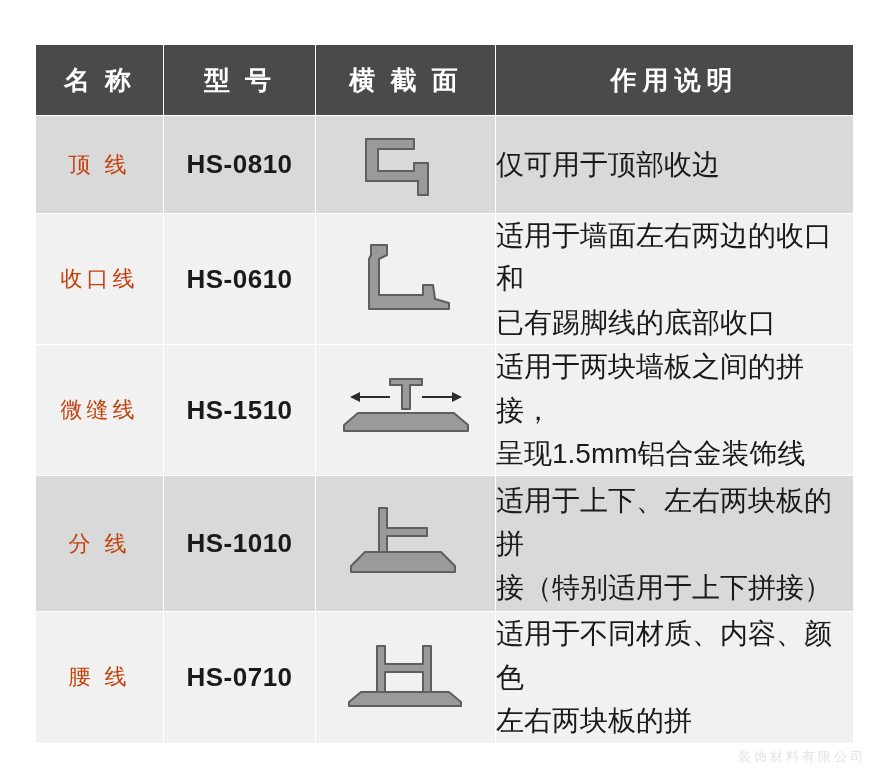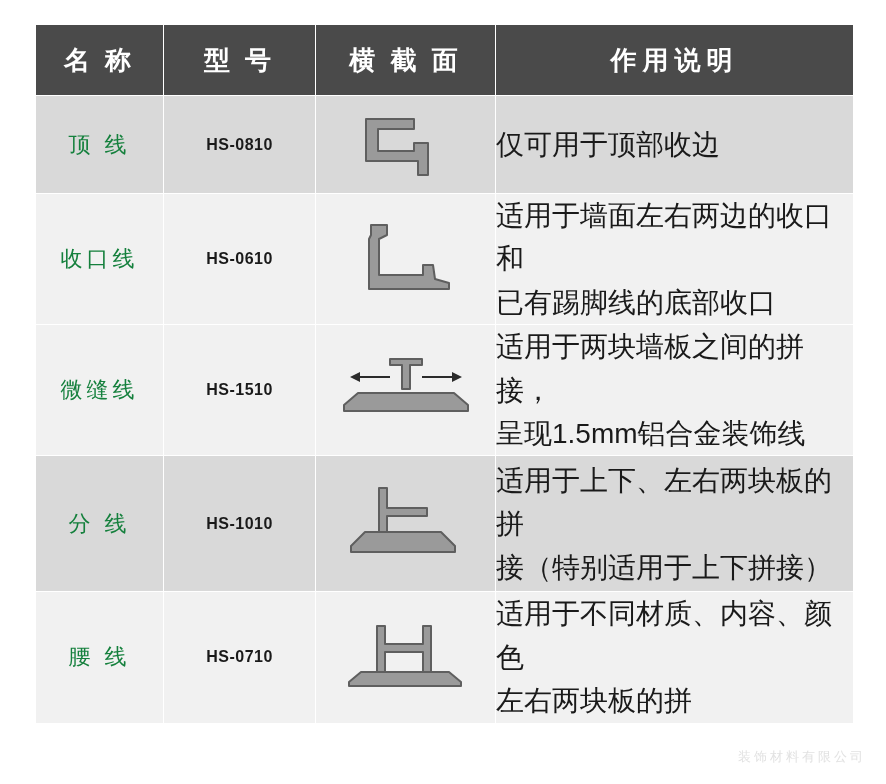--- a/index.html
+++ b/index.html
@@ -15,21 +15,21 @@
   }
   .page {
     position: relative;
     width: 886px;
     height: 784px;
     background: #ffffff;
   }
   .table-wrap {
     position: absolute;
     left: 35px;
-    top: 24px;
+    top: 44px;
     width: 818px;
   }
   table.spec {
     border-collapse: collapse;
     width: 818px;
     table-layout: fixed;
   }
   table.spec th, table.spec td {
     border: 1px solid #ffffff;
     padding: 0;
@@ -51,26 +51,26 @@
     text-align: center;
   }
   thead th.desc-h { letter-spacing: 6px; }
 
   tbody tr.odd td { background: #d9d9d9; }
   tbody tr.even td { background: #f1f1f1; }
 
   td.name {
     text-align: center;
     font-size: 22px;
-    color: #15803d;
+    color: #c2410c;
     letter-spacing: 4px;
   }
   td.model {
     text-align: center;
-    font-size: 16px;
+    font-size: 26px;
     color: #1a1a1a;
     font-weight: bold;
     letter-spacing: 0.5px;
   }
   td.section {
     text-align: center;
   }
   td.desc {
     font-size: 28px;
     color: #1a1a1a;

